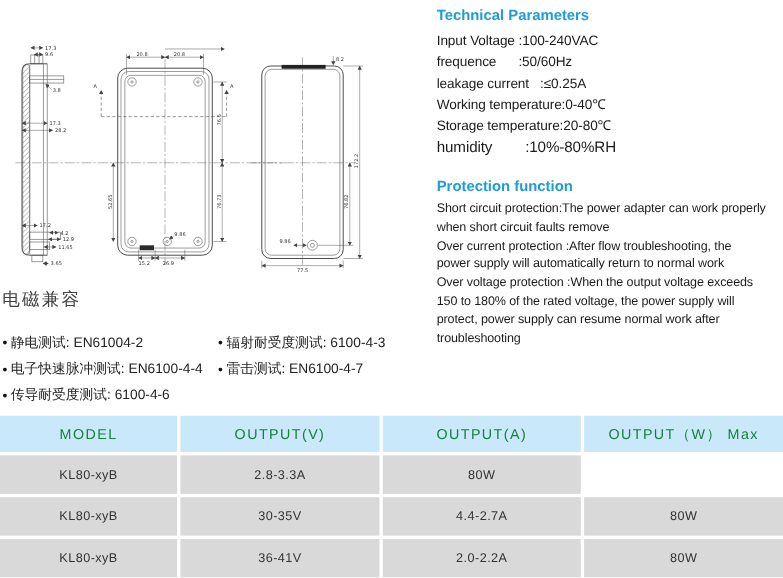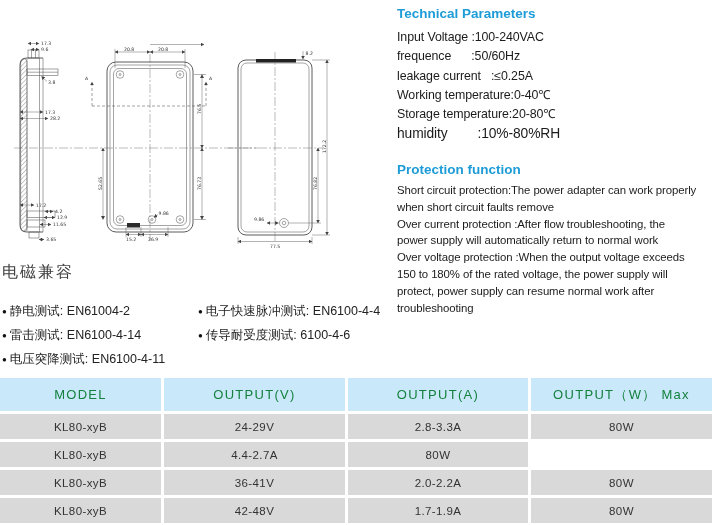--- a/index.html
+++ b/index.html
@@ -40,21 +40,21 @@
     row-gap:7px;font-size:12.5px;color:#222;
   }
   #emc .bullet{font-size:8px;vertical-align:1.5px;margin-right:3px;color:#111;}
 
   
   #spec{position:absolute;left:0;top:378px;width:712px;}
   .t-row{display:grid;grid-template-columns:161px 181px 180px 181px;column-gap:3px;}
   .cell{display:flex;align-items:center;justify-content:center;}
   .t-head{height:33px;margin-bottom:3px;}
   .t-head .cell{background:#c9e9fb;color:#15803d;font-size:13px;letter-spacing:1.3px;}
-  .t-data{height:25px;margin-bottom:3px;}
+  .t-data{height:35px;margin-bottom:3px;}
   .t-data .cell{background:#d9d9d9;color:#333;font-size:11.5px;letter-spacing:0.4px;}
 </style>
 </head>
 <body>
 
 <div class="page">
 
   <svg id="drawings" viewBox="0 0 390 222" xmlns="http://www.w3.org/2000/svg">
     <defs>
       <pattern id="hatch" width="3.2" height="3.2" patternUnits="userSpaceOnUse" patternTransform="rotate(45)">
@@ -209,42 +209,42 @@
       <div>150 to 180% of the rated voltage, the power supply will</div>
       <div>protect, power supply can resume normal work after</div>
       <div>troubleshooting</div>
     </div>
   </section>
 
   <section id="emc">
     <div class="emc-title">电磁兼容</div>
     <div class="grid">
       <div><span class="bullet">●</span><span>静电测试: EN61004-2</span></div>
+      <div><span class="bullet">●</span><span>辐射耐受度测试: 6100-4-3</span></div>
       <div><span class="bullet">●</span><span>电子快速脉冲测试: EN6100-4-4</span></div>
-      <div><span class="bullet">●</span><span>雷击测试: EN6100-4-14</span></div>
+      <div><span class="bullet">●</span><span>雷击测试: EN6100-4-7</span></div>
       <div><span class="bullet">●</span><span>传导耐受度测试: 6100-4-6</span></div>
-      <div><span class="bullet">●</span><span>电压突降测试: EN6100-4-11</span></div>
     </div>
   </section>
 
   <div id="spec">
     <div class="t-row t-head">
       <div class="cell">MODEL</div>
       <div class="cell">OUTPUT(V)</div>
       <div class="cell">OUTPUT(A)</div>
       <div class="cell">OUTPUT（W） Max</div>
     </div>
     <div class="t-row t-data">
       <div class="cell">KL80-xyB</div>
-      <div class="cell">24-29V</div>
       <div class="cell">2.8-3.3A</div>
       <div class="cell">80W</div>
     </div>
     <div class="t-row t-data">
       <div class="cell">KL80-xyB</div>
+      <div class="cell">30-35V</div>
       <div class="cell">4.4-2.7A</div>
       <div class="cell">80W</div>
     </div>
     <div class="t-row t-data">
       <div class="cell">KL80-xyB</div>
       <div class="cell">36-41V</div>
       <div class="cell">2.0-2.2A</div>
       <div class="cell">80W</div>
     </div>
     <div class="t-row t-data">

